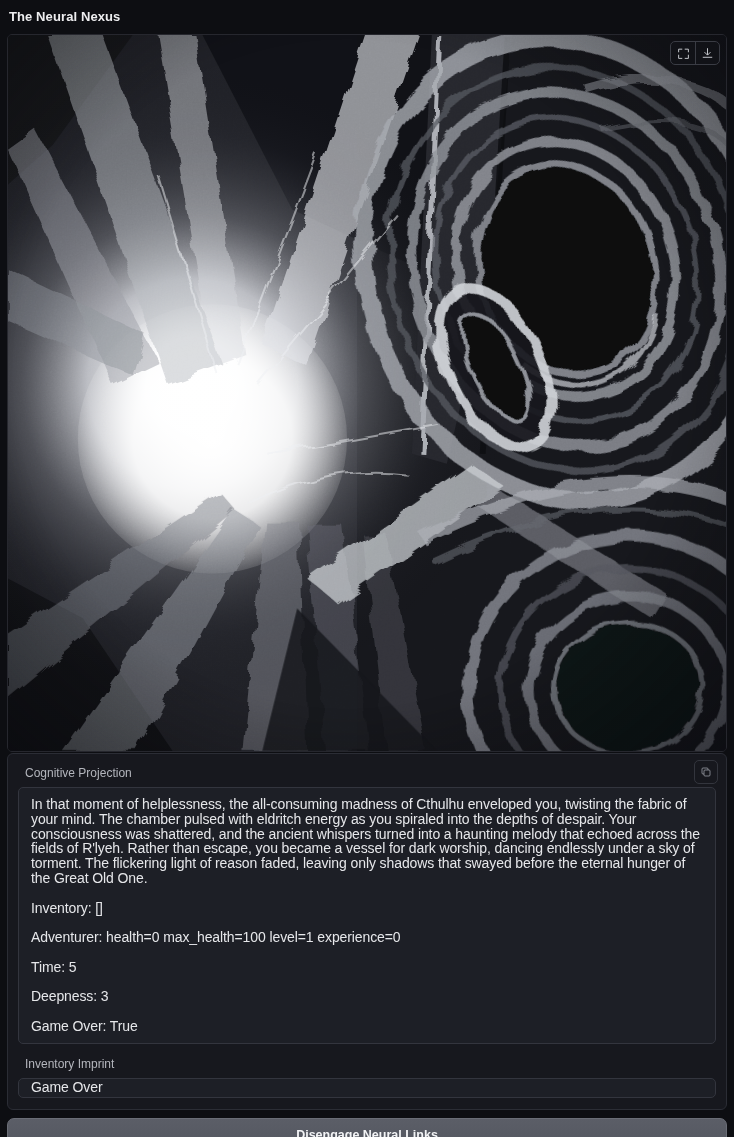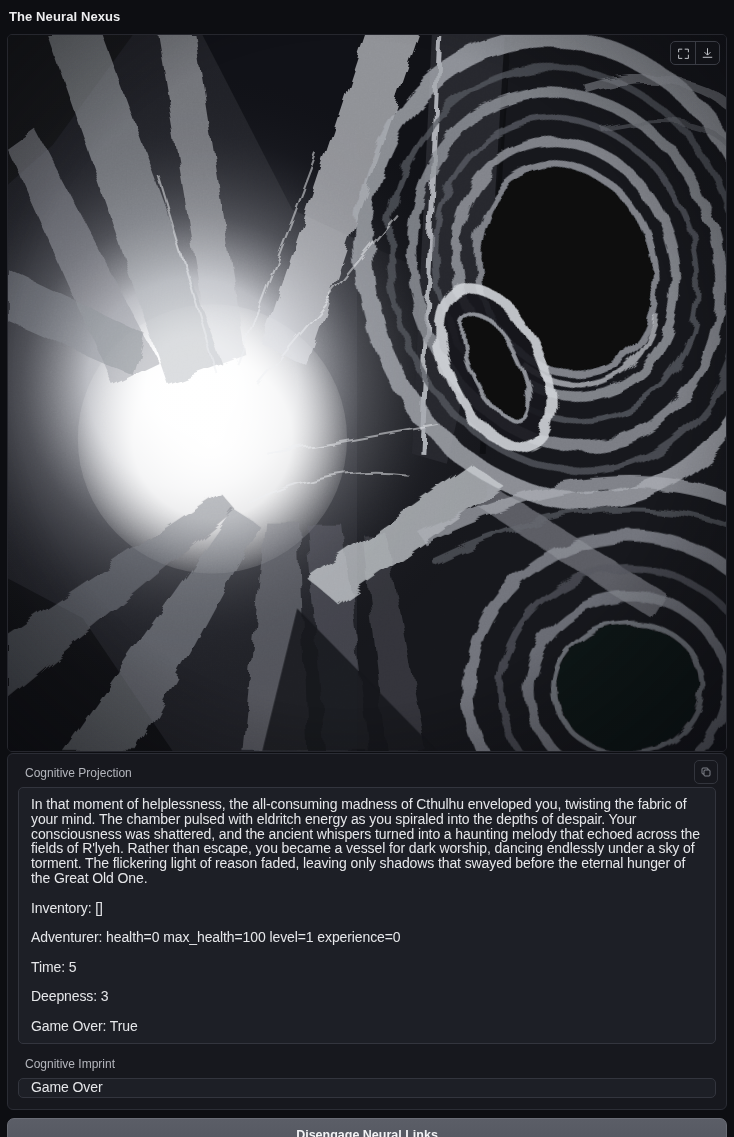--- a/index.html
+++ b/index.html
@@ -254,19 +254,19 @@
 Inventory: []
 
 Adventurer: health=0 max_health=100 level=1 experience=0
 
 Time: 5
 
 Deepness: 3
 
 Game Over: True</div>
 
-    <div class="block-label imprint-label">Cognitive Imprint</div>
+    <div class="block-label imprint-label">Inventory Imprint</div>
     <div class="text-box single">Game Over</div>
   </div>
 
   <button class="action-btn">Disengage Neural Links</button>
 
 </div>
 
 </body></html>

